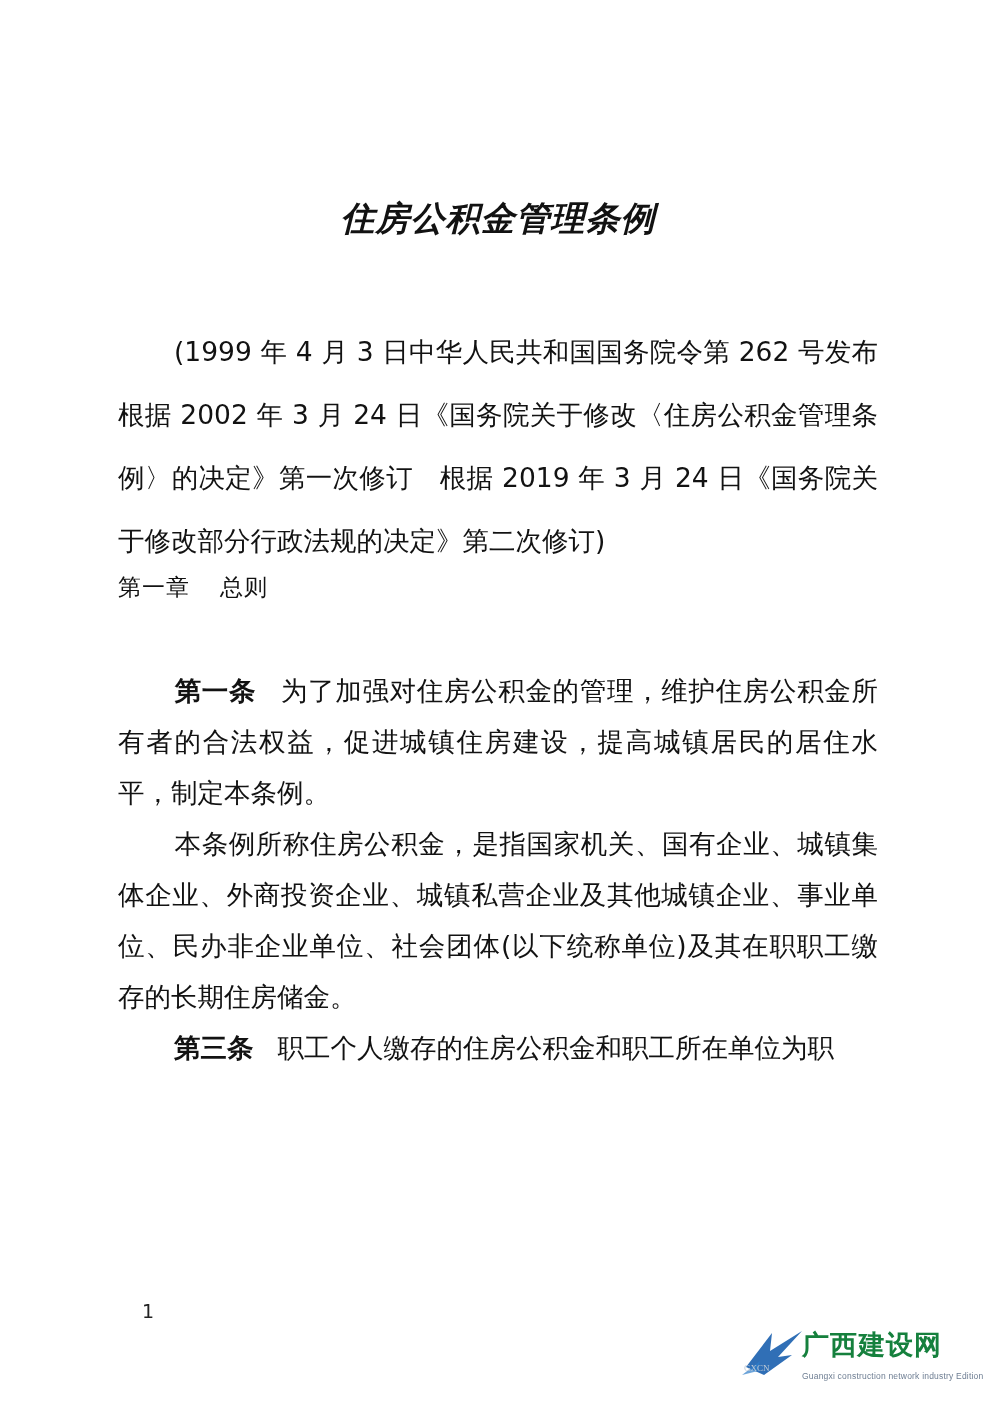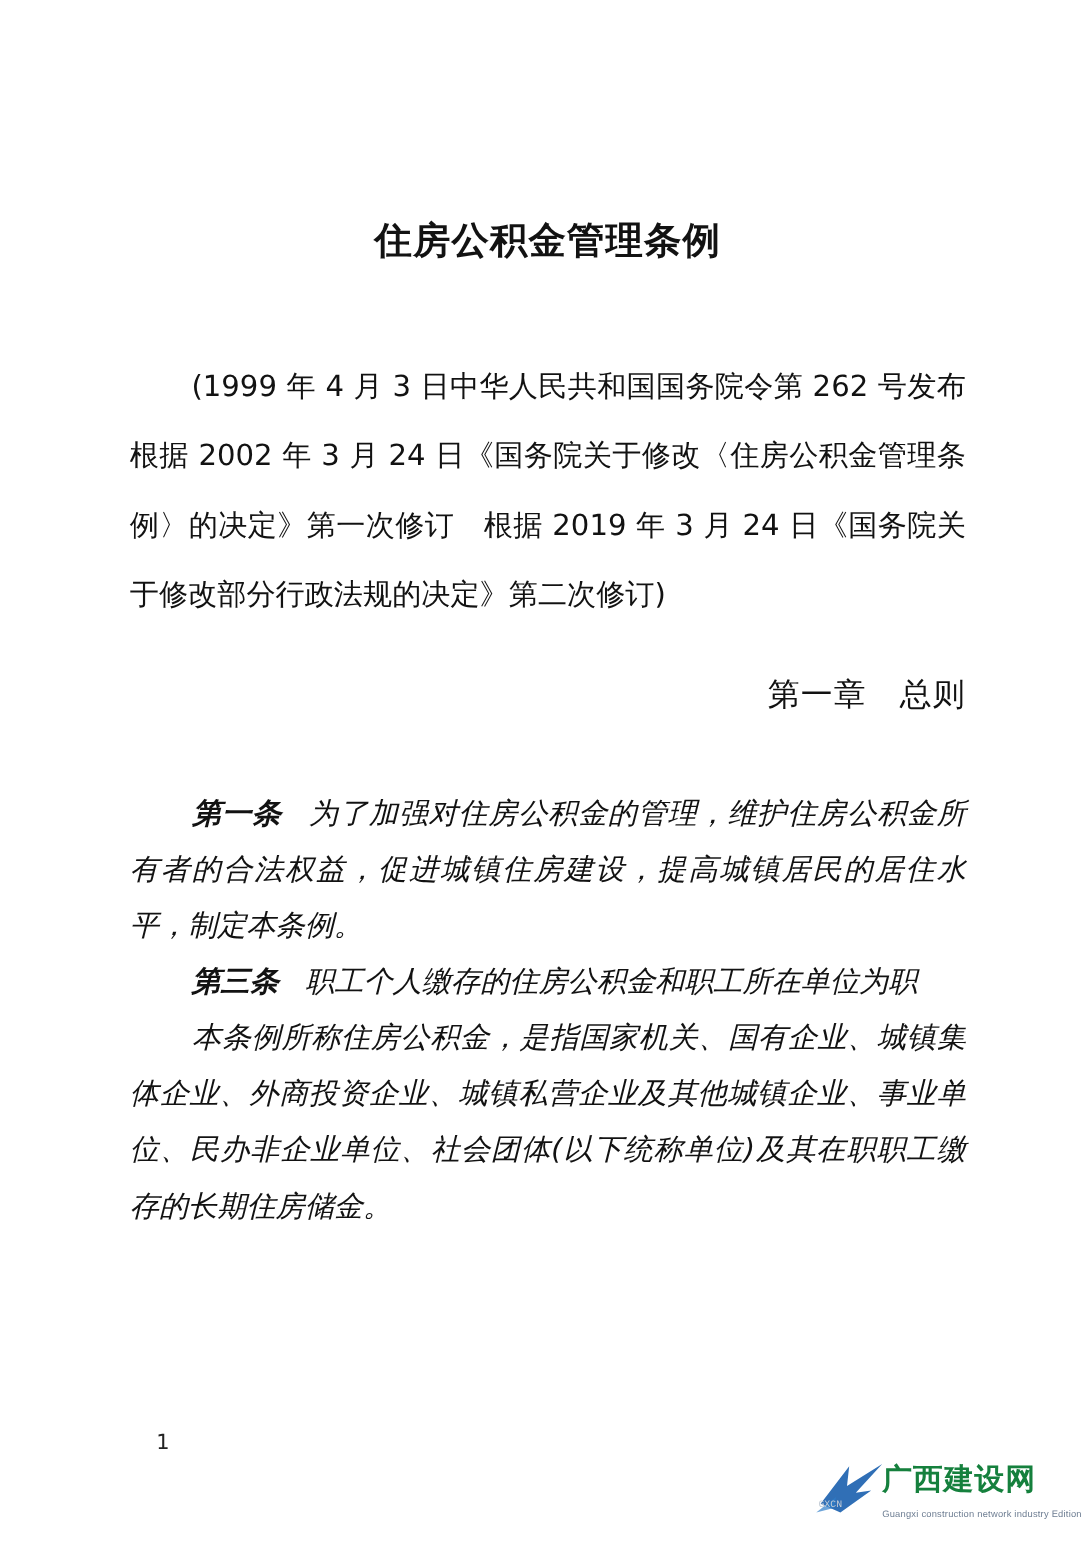--- a/index.html
+++ b/index.html
@@ -23,47 +23,46 @@
     width: 760px;
   }
   .doc-title {
     margin: 0;
     padding-top: 196px;
     text-align: center;
     font-size: 34px;
     font-weight: bold;
     letter-spacing: 1px;
     font-family: "DejaVu Sans", "Liberation Sans", sans-serif;
+    font-style: italic;
   }
   .preamble {
     margin-top: 78px;
     font-size: 26.5px;
     line-height: 63px;
     text-align: justify;
     text-justify: inter-ideograph;
     font-family: "DejaVu Sans", "Liberation Sans", sans-serif;
   }
   .preamble .indent {
     display: inline-block;
     width: 56px;
   }
   .chapter {
-    margin-top: 40px;
-    text-align: right;
-    font-size: 29px;
+    text-align: left;
+    font-size: 23px;
     font-family: "DejaVu Sans", "Liberation Sans", sans-serif;
     letter-spacing: 1px;
   }
   .chapter .gap {
     display: inline-block;
     width: 30px;
   }
   .articles {
     margin-top: 62px;
-    font-style: italic;
   }
   .para {
     font-size: 26.5px;
     line-height: 51px;
     text-align: justify;
     text-justify: inter-ideograph;
     font-family: "DejaVu Sans", "Liberation Sans", sans-serif;
     margin: 0;
   }
   .para .lead-indent {
@@ -120,21 +119,21 @@
     font-family: "Liberation Sans", sans-serif;
     white-space: nowrap;
     letter-spacing: 0.2px;
   }
   .wm-faint {
     position: absolute;
     left: 2px;
     top: 44px;
     font-size: 9px;
     color: #c3ccd6;
-    font-family: Liberation Mono, monospace;
+    font-family: Liberation Serif, serif;
   }
 </style>
 </head>
 <body>
 
 <div class="page">
 
   <div class="doc-body">
 
     <h1 class="doc-title">住房公积金管理条例</h1>
@@ -148,25 +147,25 @@
     </div>
 
     <div class="articles">
 
       <p class="para">
         <span class="lead-indent"></span><span class="art-label">第一条</span><span class="art-gap"></span><span>为了加强对住房公积金的管理，维护住房公积金所有者的合法权益，促进城镇住房建设，提高城镇居民的居住水平，制定本条例。</span>
       </p>
 
 
       <p class="para">
-        <span class="lead-indent"></span><span class="art-label">第三条</span><span class="art-gap"></span><span>职工个人缴存的住房公积金和职工所在单位为职</span>
+        <span class="lead-indent"></span><span>本条例所称住房公积金，是指国家机关、国有企业、城镇集体企业、外商投资企业、城镇私营企业及其他城镇企业、事业单位、民办非企业单位、社会团体(以下统称单位)及其在职职工缴存的长期住房储金。</span>
       </p>
 
       <p class="para">
-        <span class="lead-indent"></span><span>本条例所称住房公积金，是指国家机关、国有企业、城镇集体企业、外商投资企业、城镇私营企业及其他城镇企业、事业单位、民办非企业单位、社会团体(以下统称单位)及其在职职工缴存的长期住房储金。</span>
+        <span class="lead-indent"></span><span class="art-label">第三条</span><span class="art-gap"></span><span>职工个人缴存的住房公积金和职工所在单位为职</span>
       </p>
 
     </div>
   </div>
 
   <div class="page-number">1</div>
 
   <div class="watermark">
     <div class="wm-star">
       <svg viewBox="0 0 64 52" width="64" height="52" aria-hidden="true">

